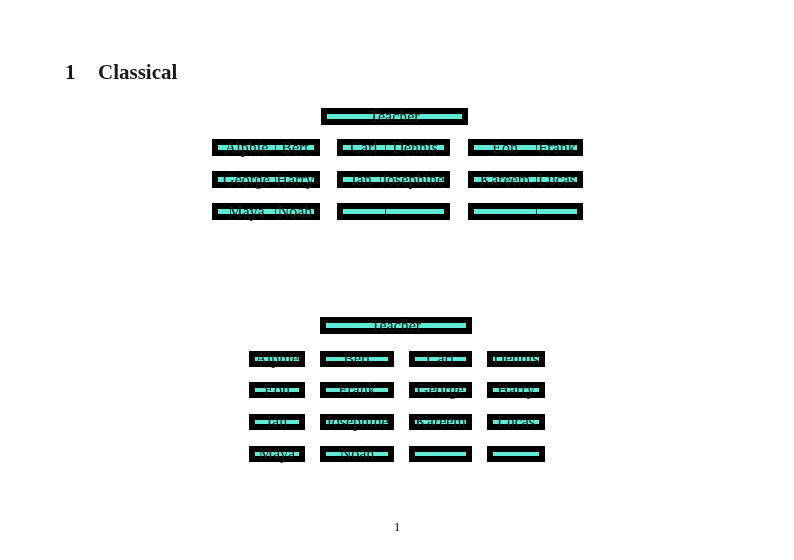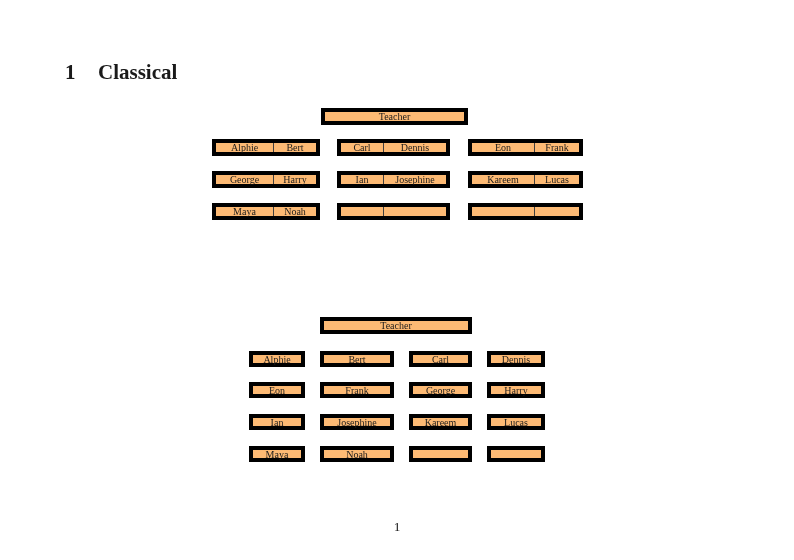--- a/index.html
+++ b/index.html
@@ -17,23 +17,23 @@
     left: 65px;
     font-weight: bold;
     font-size: 21px;
     line-height: 22px;
     white-space: nowrap;
   }
   .heading .sec-num { display: inline-block; width: 33px; }
   .box {
     position: absolute;
     box-sizing: border-box;
-    border: 4px solid #000000;
-    background: #fdba74;
-    font-size: 10px;
+    border: 6px solid #000000;
+    background: #5eead4;
+    font-size: 16px;
     display: flex;
     align-items: center;
     justify-content: center;
   }
   .desk2 { justify-content: flex-start; padding: 0; }
   .desk2 .cell {
     box-sizing: border-box;
     height: 100%;
     display: flex;
     align-items: center;

